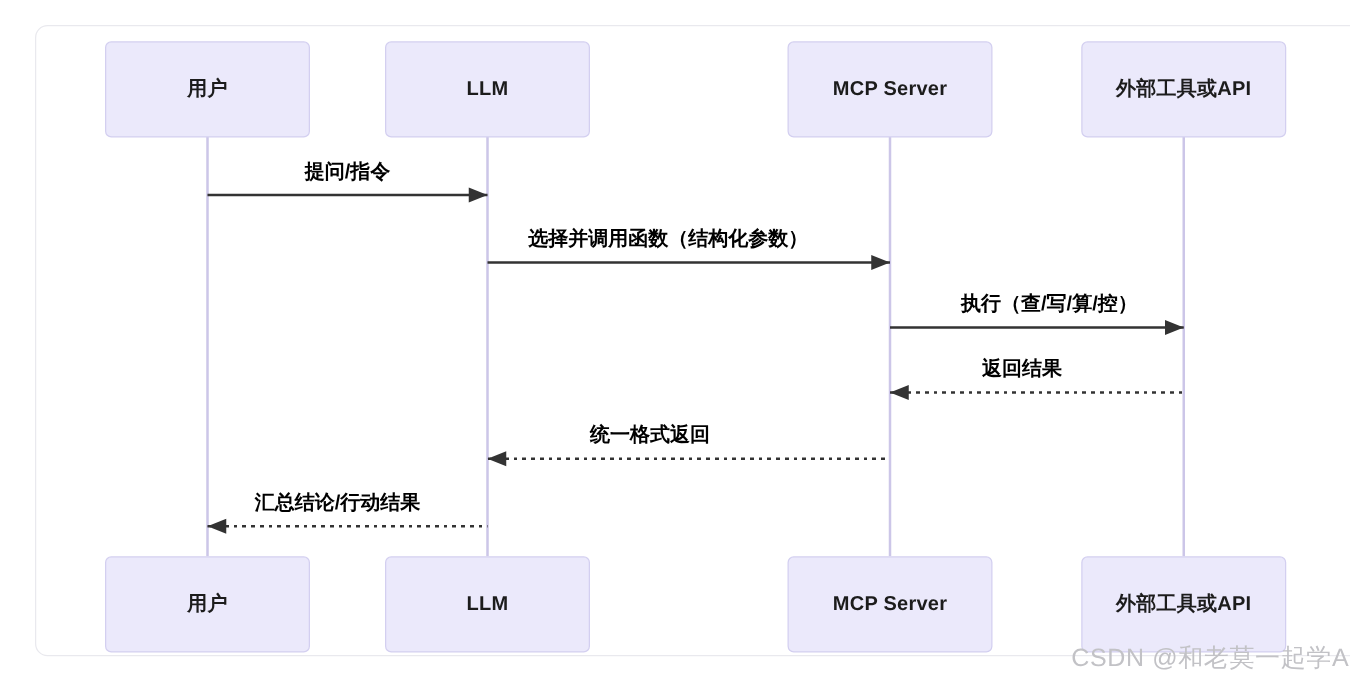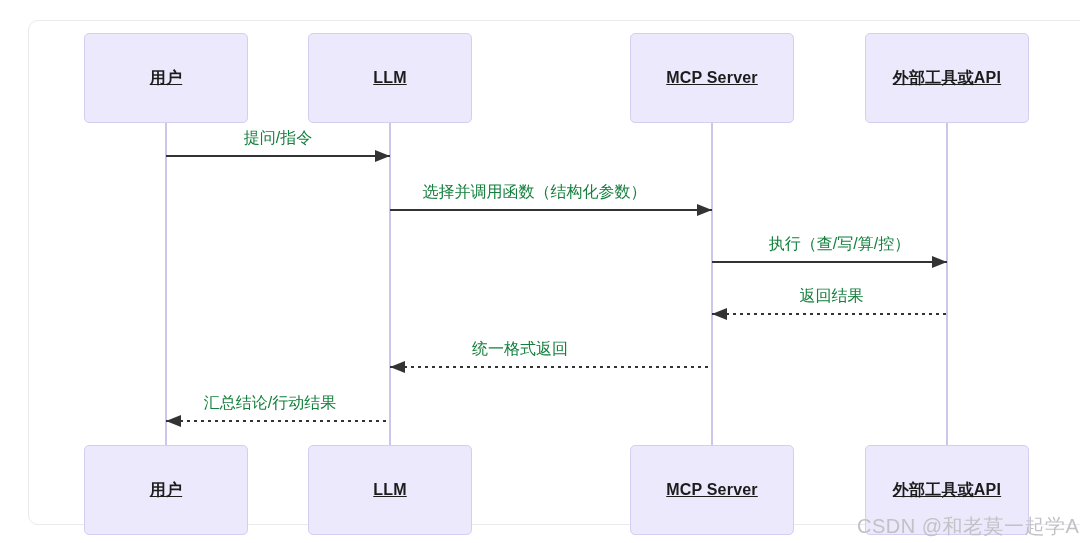--- a/index.html
+++ b/index.html
@@ -23,47 +23,47 @@
     top: 20px;
     width: 1062px;   
     height: 503px;
     border: 1px solid #e9e9ee;
     border-radius: 10px;
     background: #ffffff;
   }
   .actor-box {
     position: absolute;
     width: 164px;
-    height: 90px;
+    height: 77px;
     background: #ebe9fb;
     border: 1px solid #d3cff0;
     border-radius: 5px;
     display: flex;
     align-items: center;
     justify-content: center;
     font-size: 16px;
     font-weight: 600;
     color: #1c1c1c;
     letter-spacing: 0.2px;
     box-sizing: border-box;
-    text-decoration: underline;
   }
   .lifeline {
     position: absolute;
     width: 2px;
     background: #ccc6e8;
   }
   .msg-label {
     position: absolute;
     height: 22px;
     line-height: 22px;
     text-align: center;
     font-size: 16px;
-    color: #15803d;
+    color: #000000;
     white-space: nowrap;
+    font-weight: bold;
   }
   .msg-line {
     position: absolute;
     height: 2px;
   }
   .msg-line.solid { background: #333333; }
   .msg-line.dashed {
     background: repeating-linear-gradient(90deg, #333333 0 3px, transparent 3px 7px);
   }
   .msg-head {
@@ -106,21 +106,21 @@
       <div class="actor-box" style="left: 865px; top: 445px;">外部工具或API</div>
       <div class="msg-label" style="left: 166px; width: 224px; top: 127px;">提问/指令</div>
       <div class="msg-line solid" style="left: 166px; width: 224px; top: 155px;"></div>
       <div class="msg-head right" style="left: 375px; top: 150px;"></div>
       <div class="msg-label" style="left: 390px; width: 289px; top: 181px; text-align: center;">选择并调用函数（结构化参数）</div>
       <div class="msg-line solid" style="left: 390px; width: 322px; top: 209px;"></div>
       <div class="msg-head right" style="left: 697px; top: 204px;"></div>
       <div class="msg-label" style="left: 722px; width: 235px; top: 233px;">执行（查/写/算/控）</div>
       <div class="msg-line solid" style="left: 712px; width: 235px; top: 261px;"></div>
       <div class="msg-head right" style="left: 932px; top: 256px;"></div>
-      <div class="msg-label" style="left: 712px; width: 211px; top: 285px; padding-left: 14px;">返回结果</div>
+      <div class="msg-label" style="left: 712px; width: 211px; top: 285px;">返回结果</div>
       <div class="msg-line dashed" style="left: 712px; width: 235px; top: 313px;"></div>
       <div class="msg-head left" style="left: 712px; top: 308px;"></div>
       <div class="msg-label" style="left: 390px; width: 260px; top: 338px;">统一格式返回</div>
       <div class="msg-line dashed" style="left: 390px; width: 322px; top: 366px;"></div>
       <div class="msg-head left" style="left: 390px; top: 361px;"></div>
       <div class="msg-label" style="left: 166px; width: 208px; top: 392px;">汇总结论/行动结果</div>
       <div class="msg-line dashed" style="left: 166px; width: 224px; top: 420px;"></div>
       <div class="msg-head left" style="left: 166px; top: 415px;"></div>
     </div>
   <div class="watermark">CSDN @和老莫一起学AI</div>

